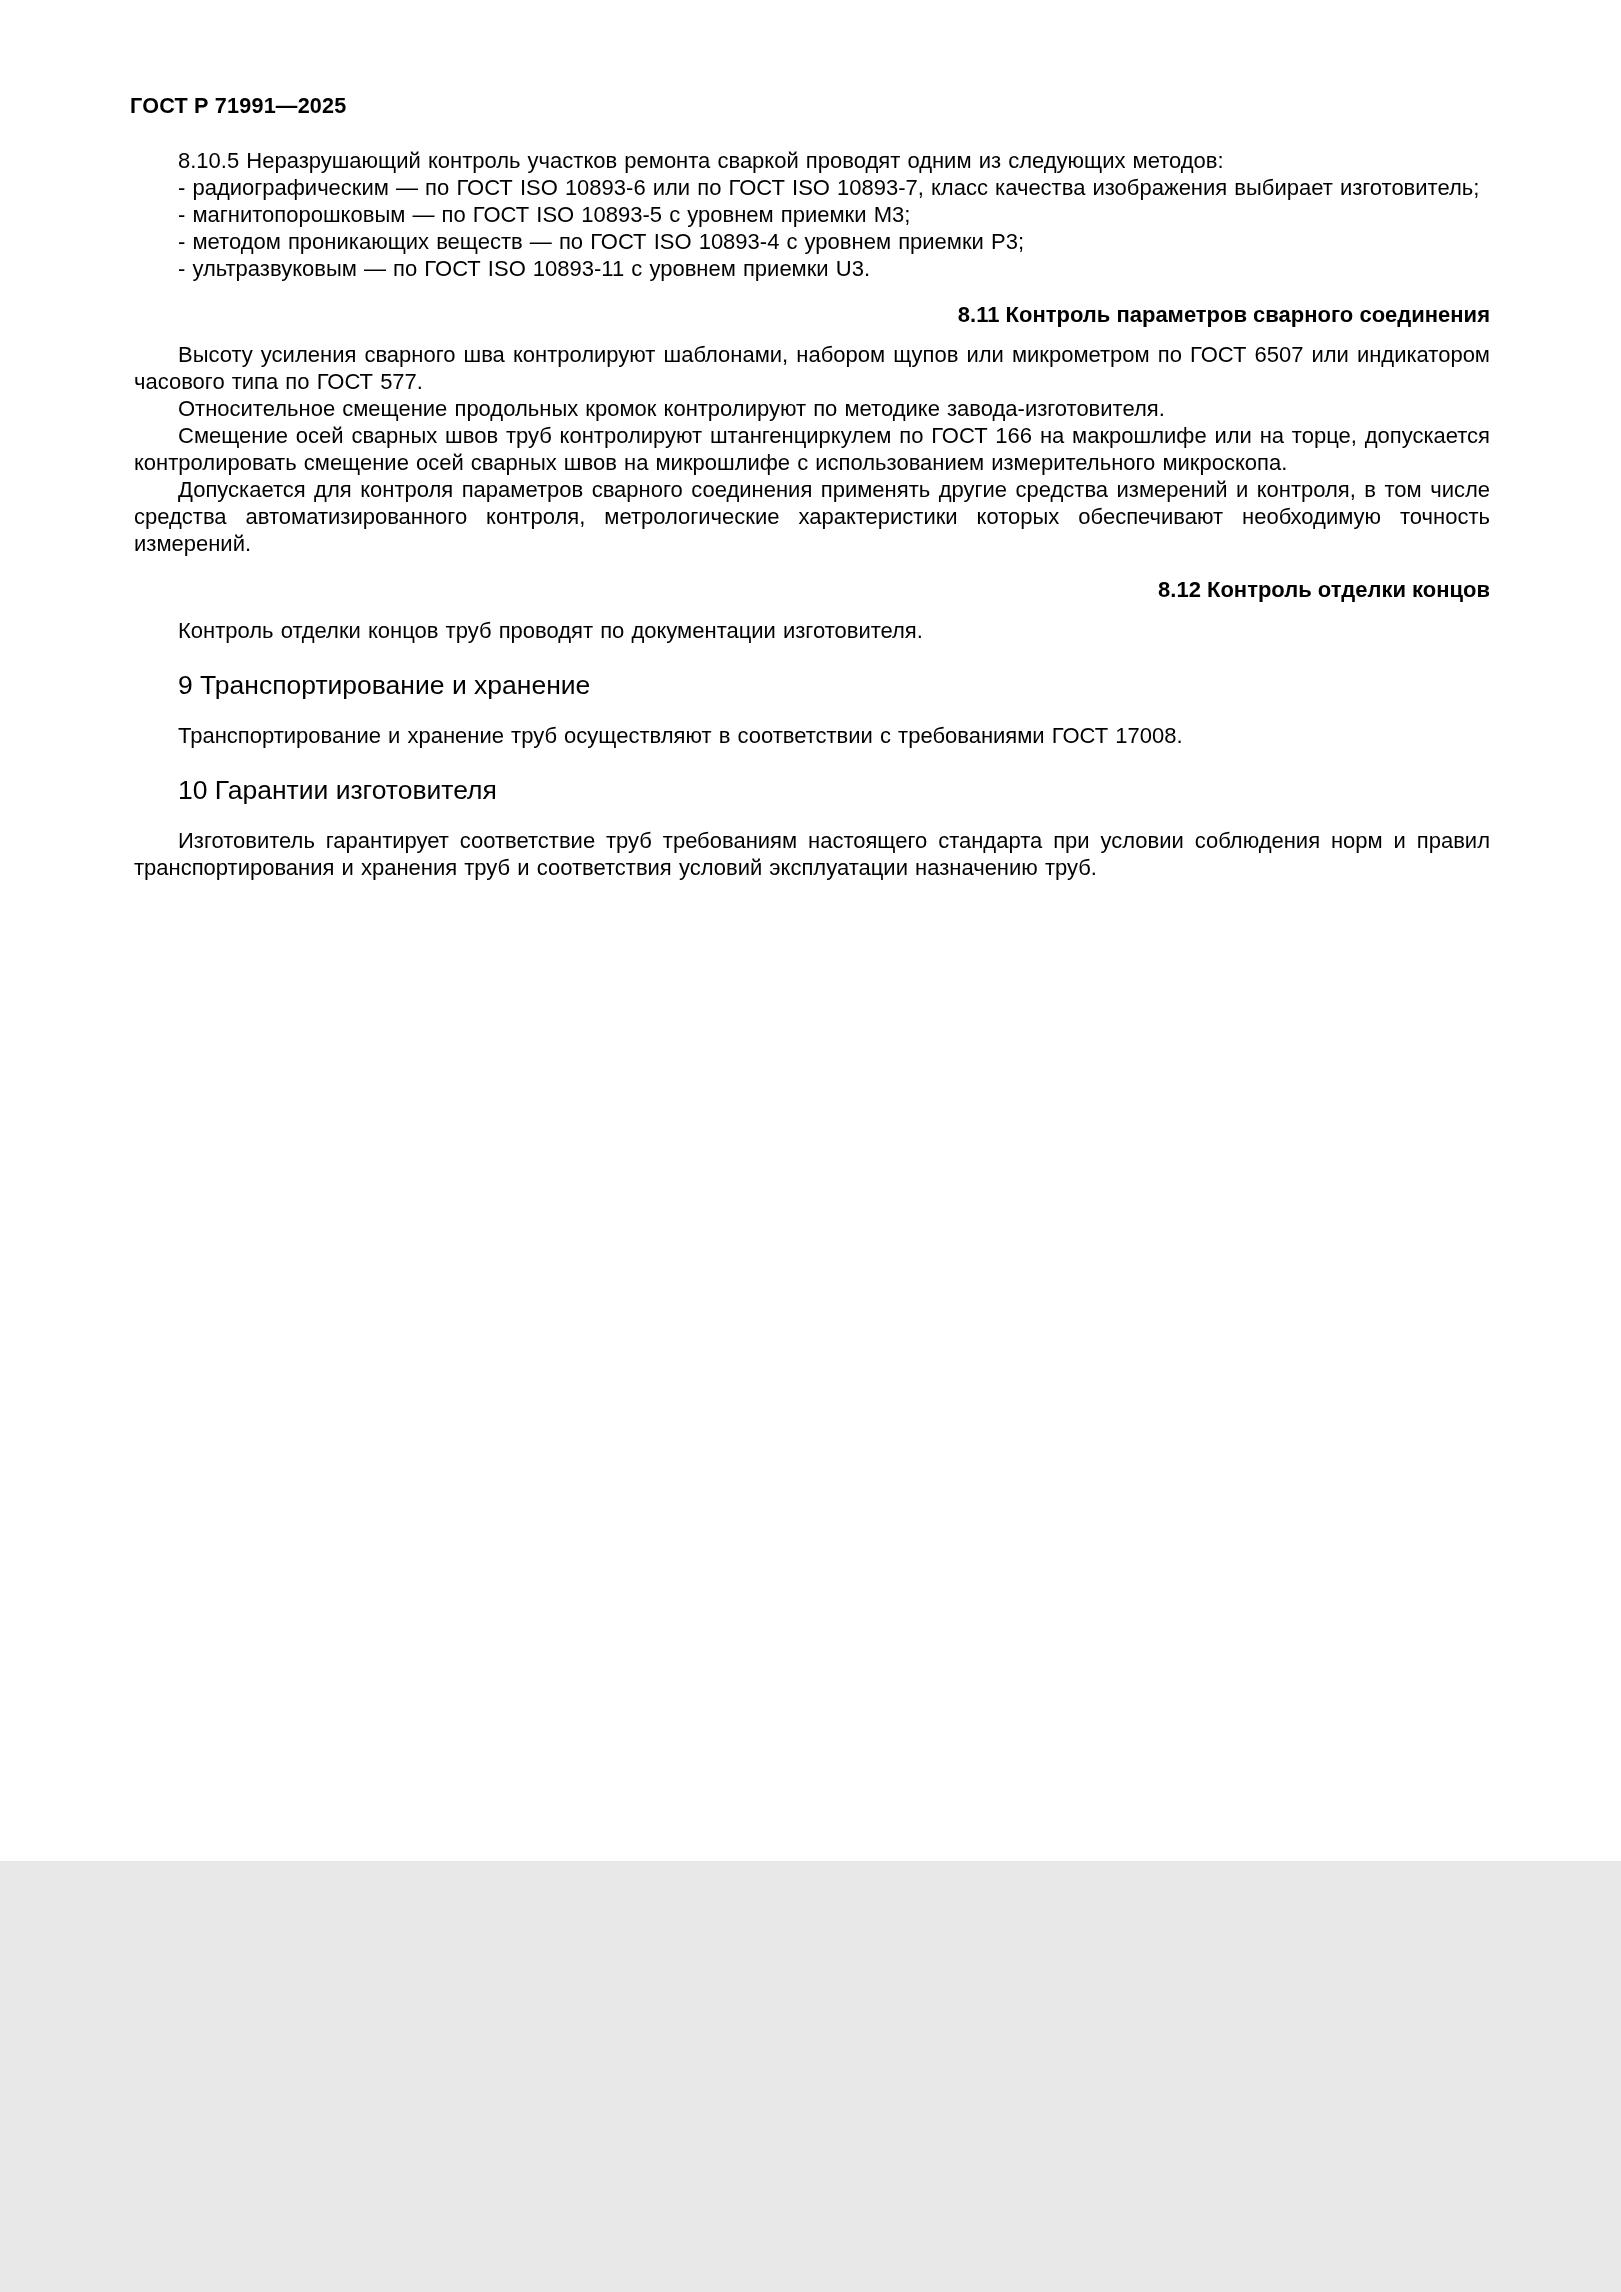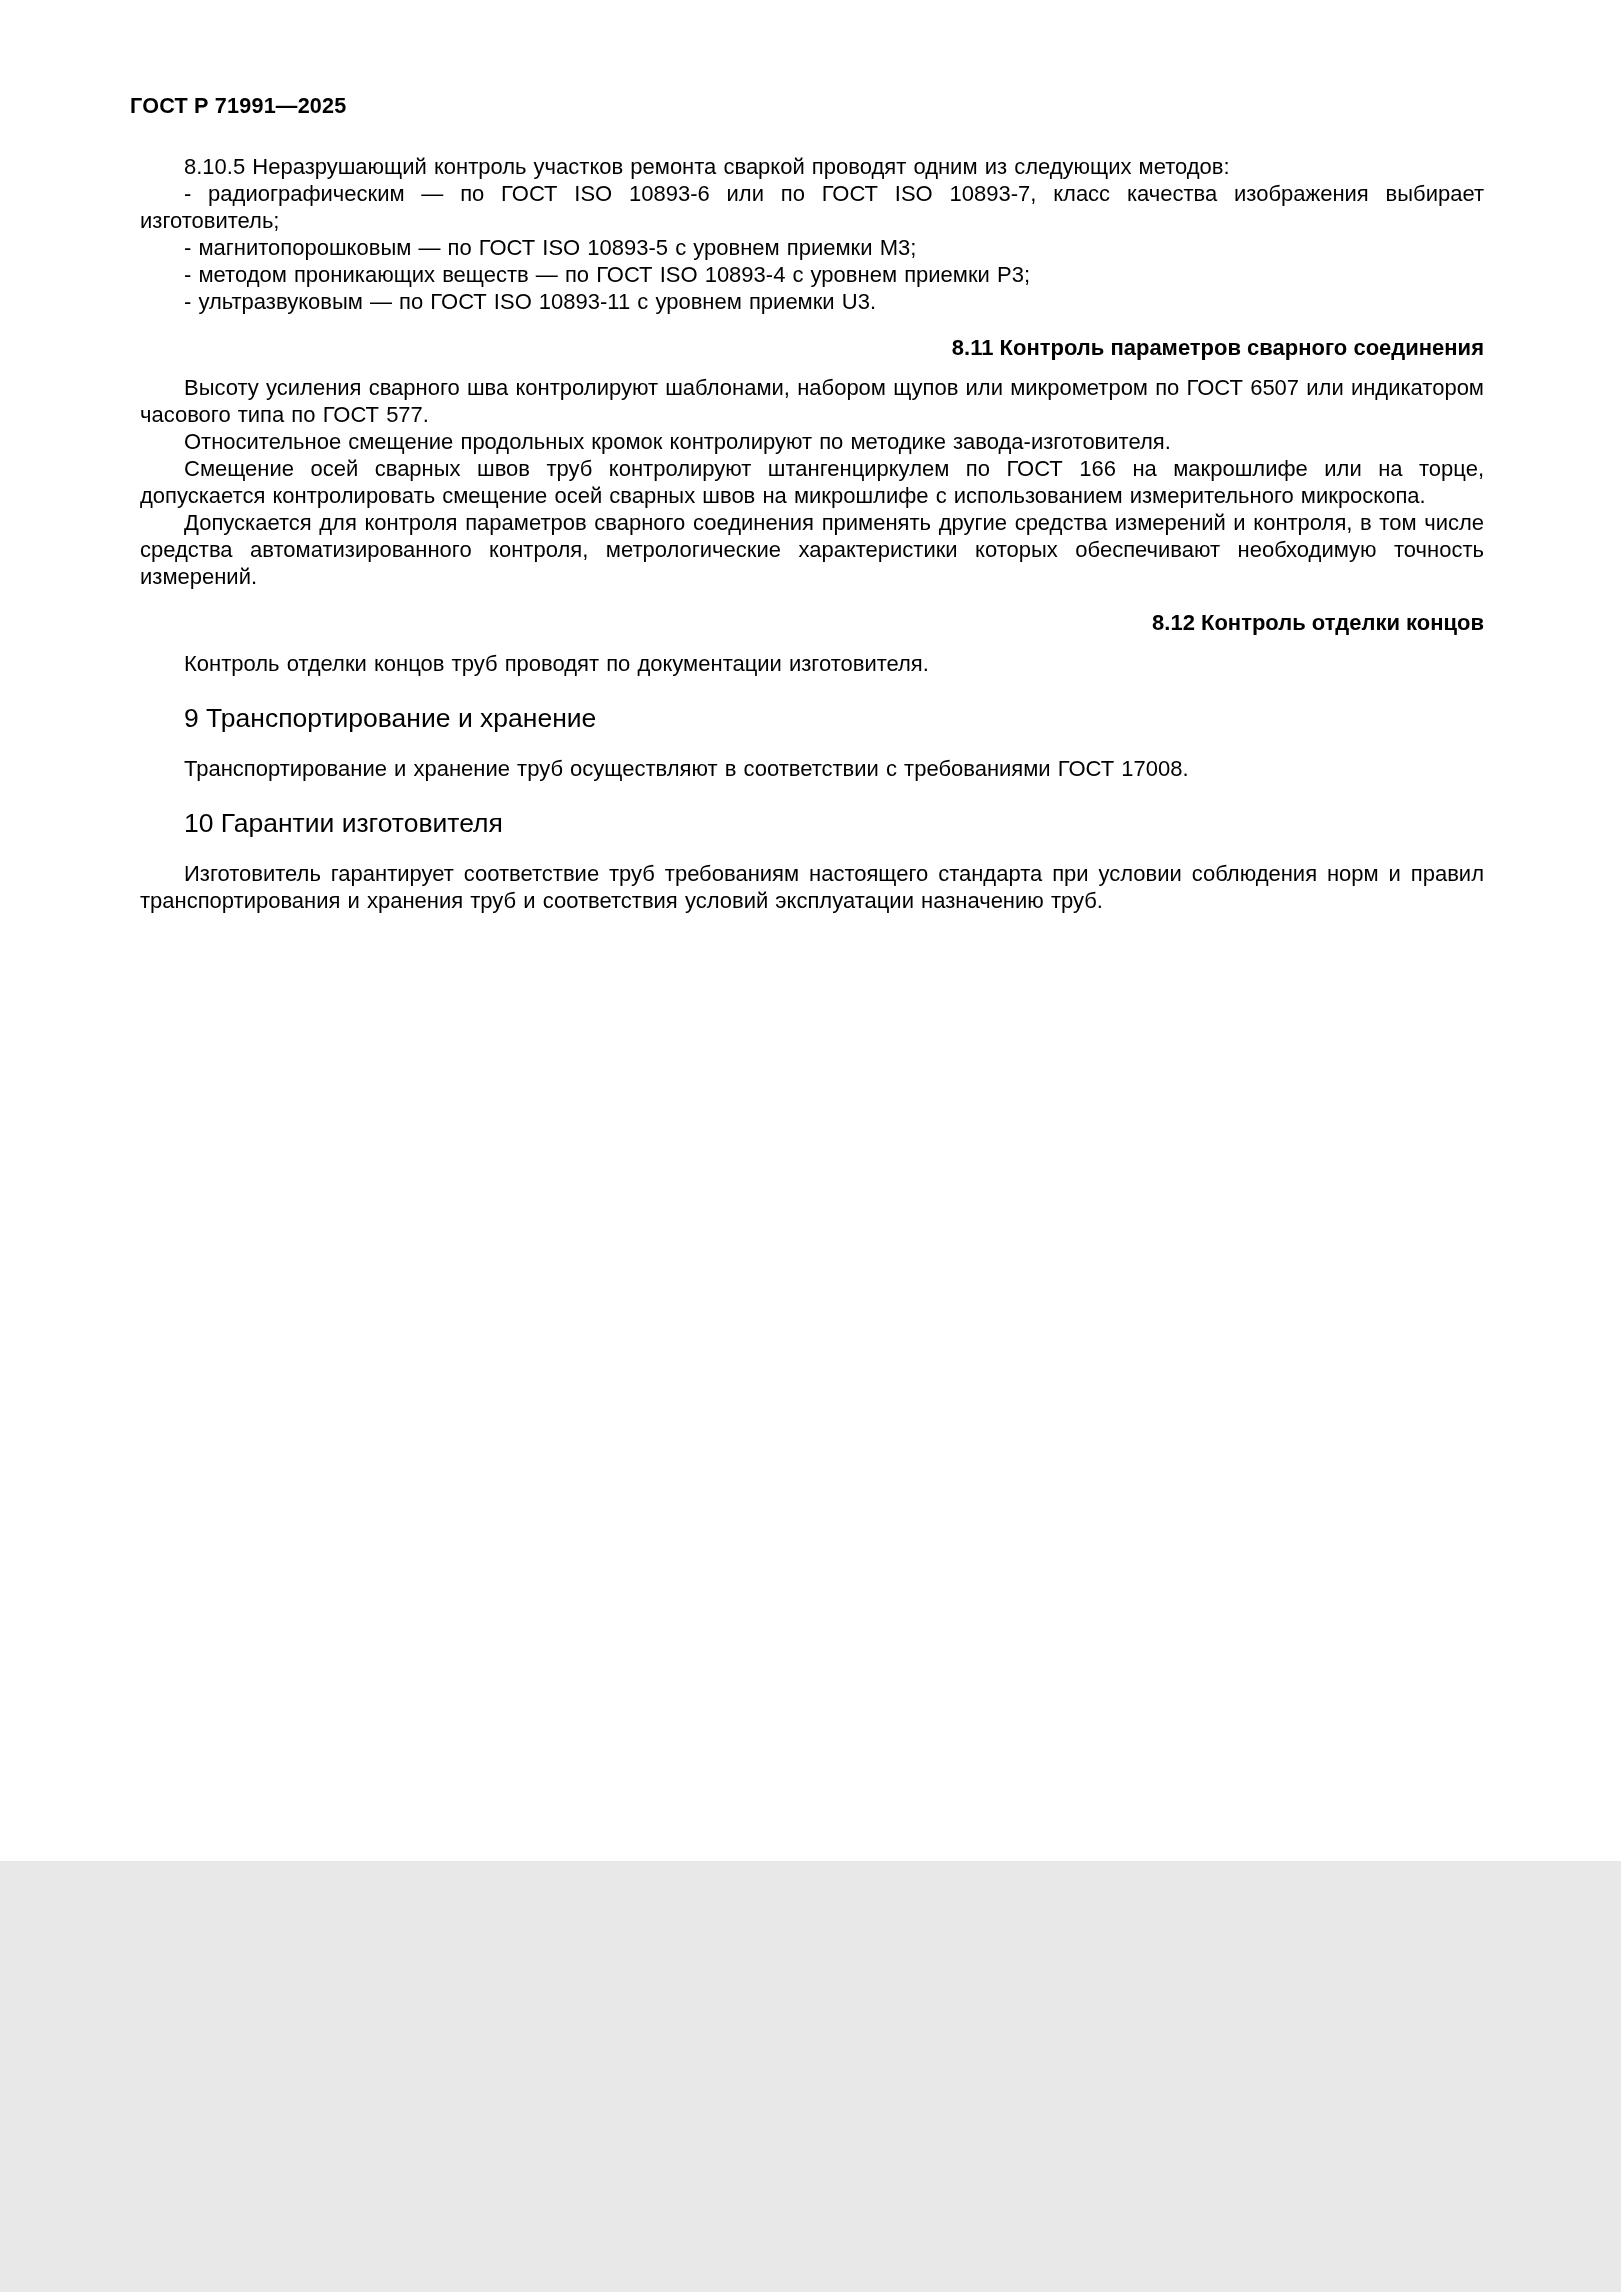--- a/index.html
+++ b/index.html
@@ -49,21 +49,21 @@
   }
   .heading-section {
     margin: 26.5px 0 21.6px 0;
     font-size: 26.5px;
     line-height: 30px;
     font-weight: normal;
     text-indent: 44px;
     text-align: left;
   }
   .group {
-    margin: 10px;
+    margin: 4px;
   }
   .page-number {
     position: absolute;
     left: 130px;
     top: 2152px;
     font-size: 16px;
   }
 </style>
 </head>
 <body>

